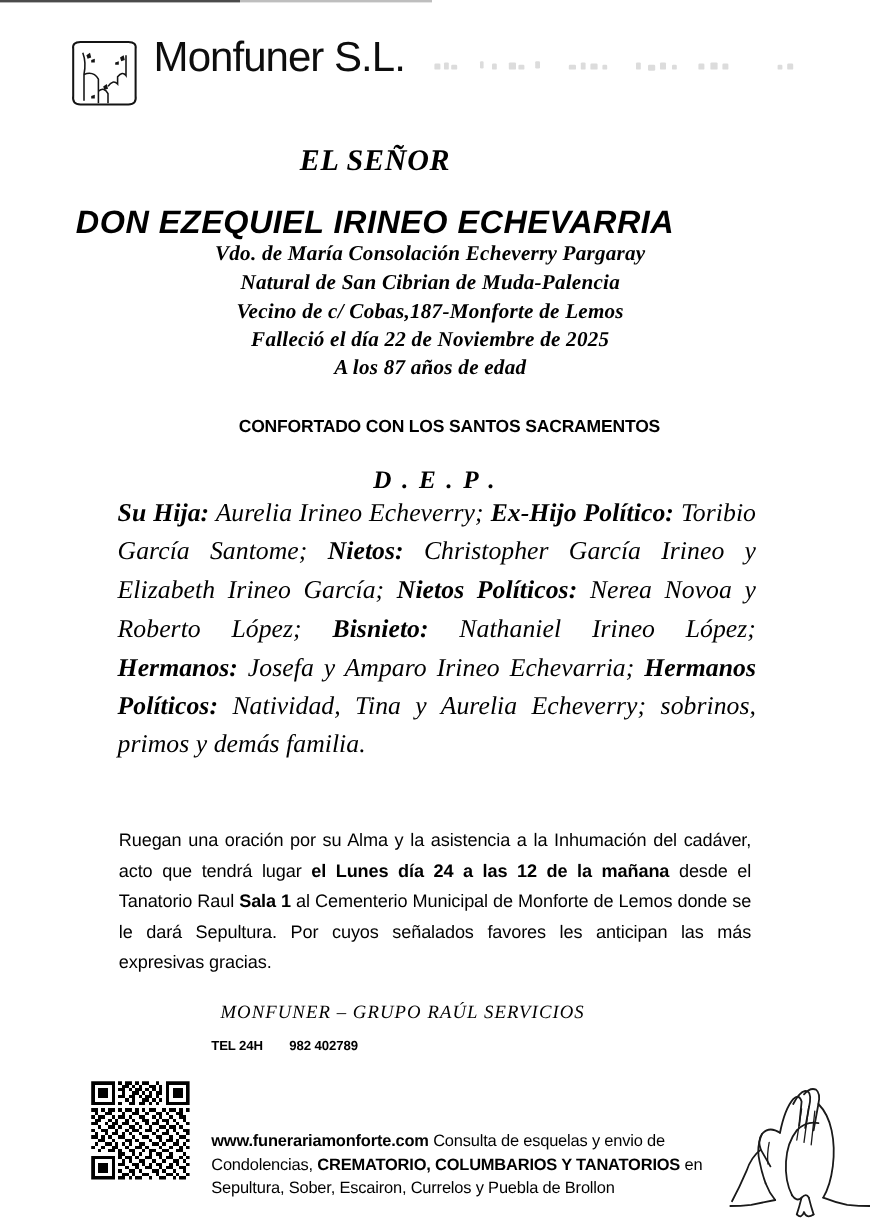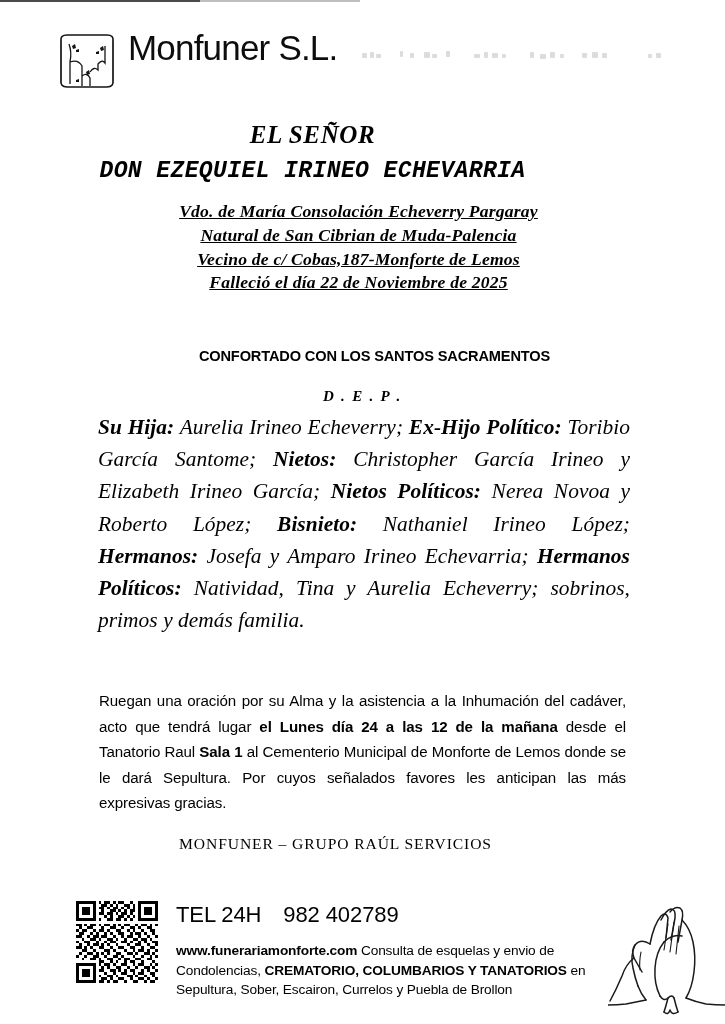--- a/index.html
+++ b/index.html
@@ -91,37 +91,36 @@
   }
   .title-line1 {
     font-family: "Liberation Serif", serif;
     font-style: italic;
     font-weight: bold;
     font-size: 25px;
     line-height: 30px;
     letter-spacing: 0.6px;
   }
   .title-line2 {
-    font-family: Liberation Mono, monospace;
+    font-family: Liberation Sans, sans-serif;
     font-style: italic;
     font-weight: bold;
-    font-size: 23px;
+    font-size: 27px;
     line-height: 36px;
     letter-spacing: 0.4px;
-    margin-top: 3px;
+    margin-top: 17px;
   }
 
   
   .details {
     position: absolute;
     top: 200px;
     left: 0;
     width: 717px;
     text-align: center;
-    text-decoration: underline;
   }
   .details div {
     font-family: "Liberation Serif", serif;
     font-style: italic;
     font-weight: bold;
     font-size: 17.6px;
     line-height: 23.8px;
     letter-spacing: 0.2px;
   }
 
@@ -142,21 +141,21 @@
   
   .dep {
     position: absolute;
     top: 388px;
     left: 0;
     width: 725px;
     text-align: center;
     font-family: "Liberation Serif", serif;
     font-style: italic;
     font-weight: bold;
-    font-size: 15px;
+    font-size: 21px;
     letter-spacing: 1.8px;
   }
 
   
   .family {
     position: absolute;
     top: 411px;
     left: 98px;
     width: 532px;
     font-family: "Liberation Serif", serif;
@@ -187,39 +186,40 @@
   .notice b { font-weight: bold; }
 
   
   .signature {
     position: absolute;
     top: 835px;
     left: 0;
     width: 671px;
     text-align: center;
     font-family: "Liberation Serif", serif;
+    font-style: italic;
     font-size: 15.6px;
     letter-spacing: 0.9px;
   }
 
   
   .qr {
     position: absolute;
     top: 901px;
     left: 76px;
     width: 82px;
     height: 82px;
   }
   .tel-line {
     position: absolute;
-    top: 902px;
+    top: 866px;
     left: 176px;
     font-family: "Liberation Sans", sans-serif;
-    font-weight: normal;
-    font-size: 22px;
+    font-weight: bold;
+    font-size: 11px;
     letter-spacing: -0.1px;
     white-space: nowrap;
   }
   .tel-num { margin-left: 22px; }
 
   .footer-text {
     position: absolute;
     top: 941px;
     left: 176px;
     width: 430px;
@@ -293,20 +293,21 @@
 <div class="title-block">
   <div class="title-line1">EL SEÑOR</div>
   <div class="title-line2">DON  EZEQUIEL IRINEO ECHEVARRIA</div>
 </div>
 
 <div class="details">
   <div>Vdo. de  María Consolación Echeverry Pargaray</div>
   <div>Natural de San Cibrian de Muda-Palencia</div>
   <div>Vecino de c/ Cobas,187-Monforte de Lemos</div>
   <div>Falleció el día 22 de Noviembre de 2025</div>
+  <div>A los 87 años de edad</div>
 </div>
 
 <div class="sacraments">CONFORTADO CON LOS SANTOS SACRAMENTOS</div>
 
 <div class="dep">D . E . P .</div>
 
 <div class="family"><b>Su Hija:</b> <span>Aurelia Irineo Echeverry;</span> <b>Ex-Hijo Político:</b> <span>Toribio García Santome;</span> <b>Nietos:</b> <span>Christopher García Irineo y Elizabeth Irineo García;</span> <b>Nietos Políticos:</b> <span>Nerea Novoa y Roberto López;</span> <b>Bisnieto:</b> <span>Nathaniel Irineo López;</span> <b>Hermanos:</b> <span>Josefa y Amparo Irineo Echevarria;</span> <b>Hermanos Políticos:</b> <span>Natividad, Tina y Aurelia Echeverry;</span> <span>sobrinos, primos y demás familia.</span></div>
 
 <div class="notice"><span>Ruegan una oración por su Alma y la asistencia a la Inhumación del cadáver, acto que tendrá lugar </span><b>el Lunes día 24 a las 12 de la mañana</b><span> desde el Tanatorio Raul </span><b>Sala 1</b><span> al Cementerio Municipal de Monforte de Lemos donde se le dará Sepultura. Por cuyos señalados favores les anticipan las más expresivas gracias.</span></div>
 

